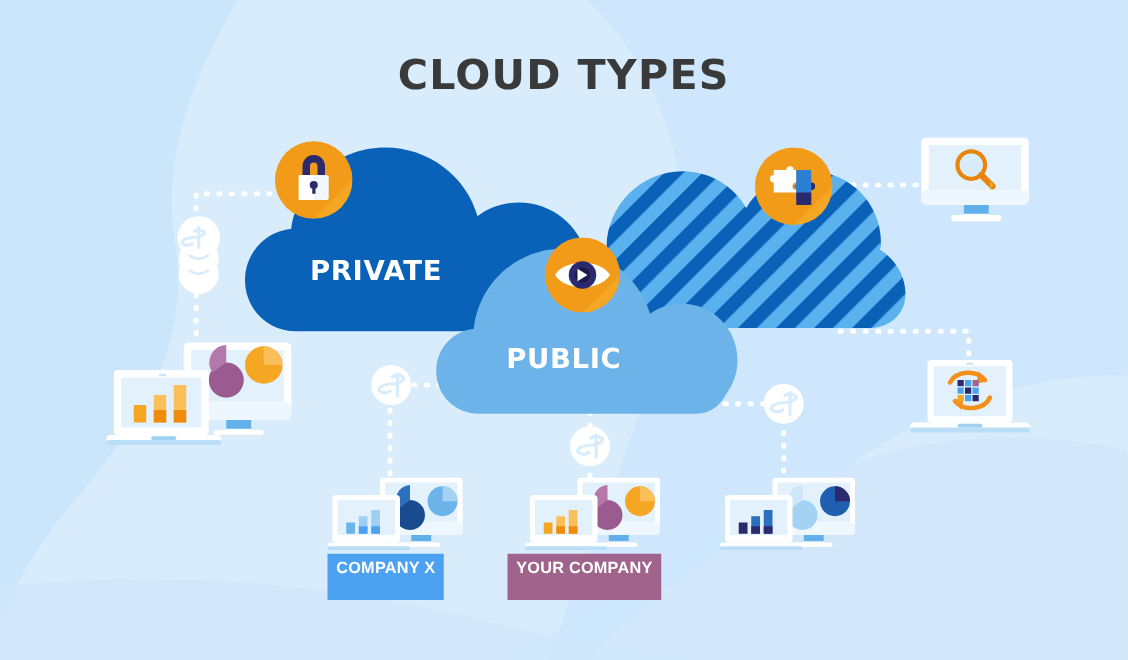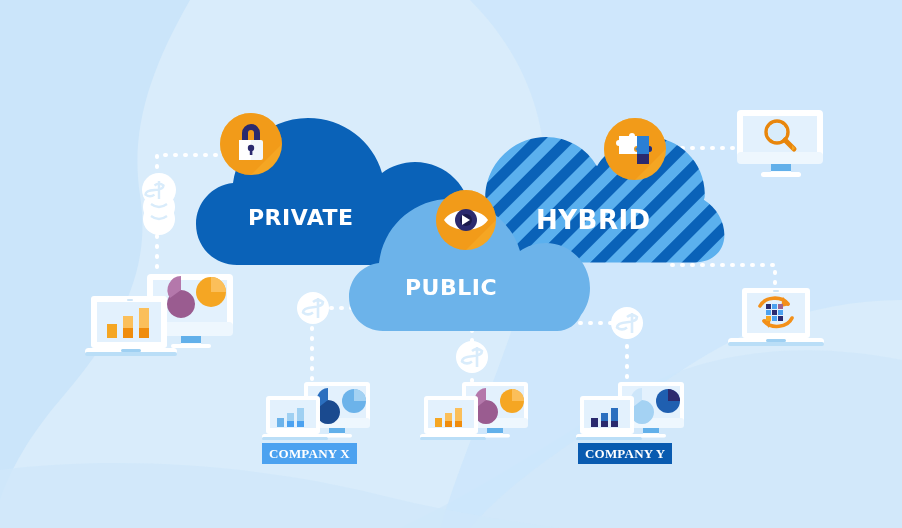--- a/index.html
+++ b/index.html
@@ -31,24 +31,24 @@
     white-space:nowrap;
   }
   #lbl-private{left:248px;top:205px;font-size:22px;}
   #lbl-public{left:405px;top:275px;font-size:22px;}
   #lbl-hybrid{left:536px;top:205px;font-size:26px;}
 
   
   .chip{
     position:absolute;
     color:#ffffff;
-    font-family:Liberation Serif, serif;
+    font-family:Liberation Sans, sans-serif;
     font-weight:bold;font-size:13px;
     letter-spacing:0.2px;
-    padding:4px 7px 4px 7px;
+    padding:4px 7px 20px 7px;
     white-space:nowrap;
     line-height:13px;
   }
   #chip-x{left:262px;top:443px;background:#4ca2f0;}
   #chip-your{left:406px;top:443px;background:#a0648c;}
   #chip-y{left:578px;top:443px;background:#0a5bb0;}
 </style>
 </head>
 <body>
 
@@ -190,21 +190,20 @@
 
     <g>
       <path d="M383,331 C364,331 349,316 349,297 C349,279 362,265 379,263
                C383,227 413,199 450,199 C483,199 511,221 520,251
                C527,246 536,243 546,243 C570,243 590,263 590,288
                C590,298 587,307 581,315 C577,324 568,331 557,331 Z" fill="#6cb3ea"></path>
     </g>
   </svg>
 
   <div class="cloud-label" id="lbl-private">PRIVATE</div>
-  <div class="cloud-label" id="lbl-hybrid">HYBRID</div>
   <div class="cloud-label" id="lbl-public">PUBLIC</div>
 
   <svg class="abs" style="left:220px;top:113px;" width="62" height="62" viewBox="0 0 62 62">
     <circle cx="31" cy="31" r="31" fill="#f5a623"></circle>
     <path d="M31 0 A31 31 0 0 1 62 31 L31 62 A31 31 0 0 1 31 0 Z" fill="#ef9212" opacity="0.55"></path>
     <g>
       <path d="M22 29 L22 20 a9 9 0 0 1 18 0 L40 29 L34 29 L34 20 a3 3 0 0 0 -6 0 L28 29 Z" fill="#2b2a6e"></path>
       <rect x="19" y="27" width="24" height="20" rx="2" fill="#f2f7fb"></rect>
       <rect x="19" y="27" width="12" height="20" fill="#ffffff"></rect>
       <circle cx="31" cy="35" r="3.2" fill="#2b2a6e"></circle>
@@ -307,16 +306,17 @@
     <rect x="0" y="52" width="66" height="5" rx="2.5" fill="#ffffff"></rect>
     <rect x="0" y="55" width="66" height="3" rx="1.5" fill="#badef7"></rect>
     <rect x="15" y="36" width="7" height="9" fill="#2b2a6e"></rect>
     <rect x="25" y="31" width="7" height="14" fill="#2b6fbf"></rect>
     <rect x="25" y="39" width="7" height="6" fill="#2b2a6e"></rect>
     <rect x="35" y="26" width="7" height="19" fill="#2b6fbf"></rect>
     <rect x="35" y="39" width="7" height="6" fill="#2b2a6e"></rect>
   </svg>
 
   <div class="chip" id="chip-x">COMPANY X</div>
-  <div class="chip" id="chip-y">COMPANY Y</div>
-
+  <div class="chip" id="chip-your">YOUR COMPANY</div>
+
+  <div id="title">CLOUD TYPES</div>
 
 </div>
 
 </body></html>

